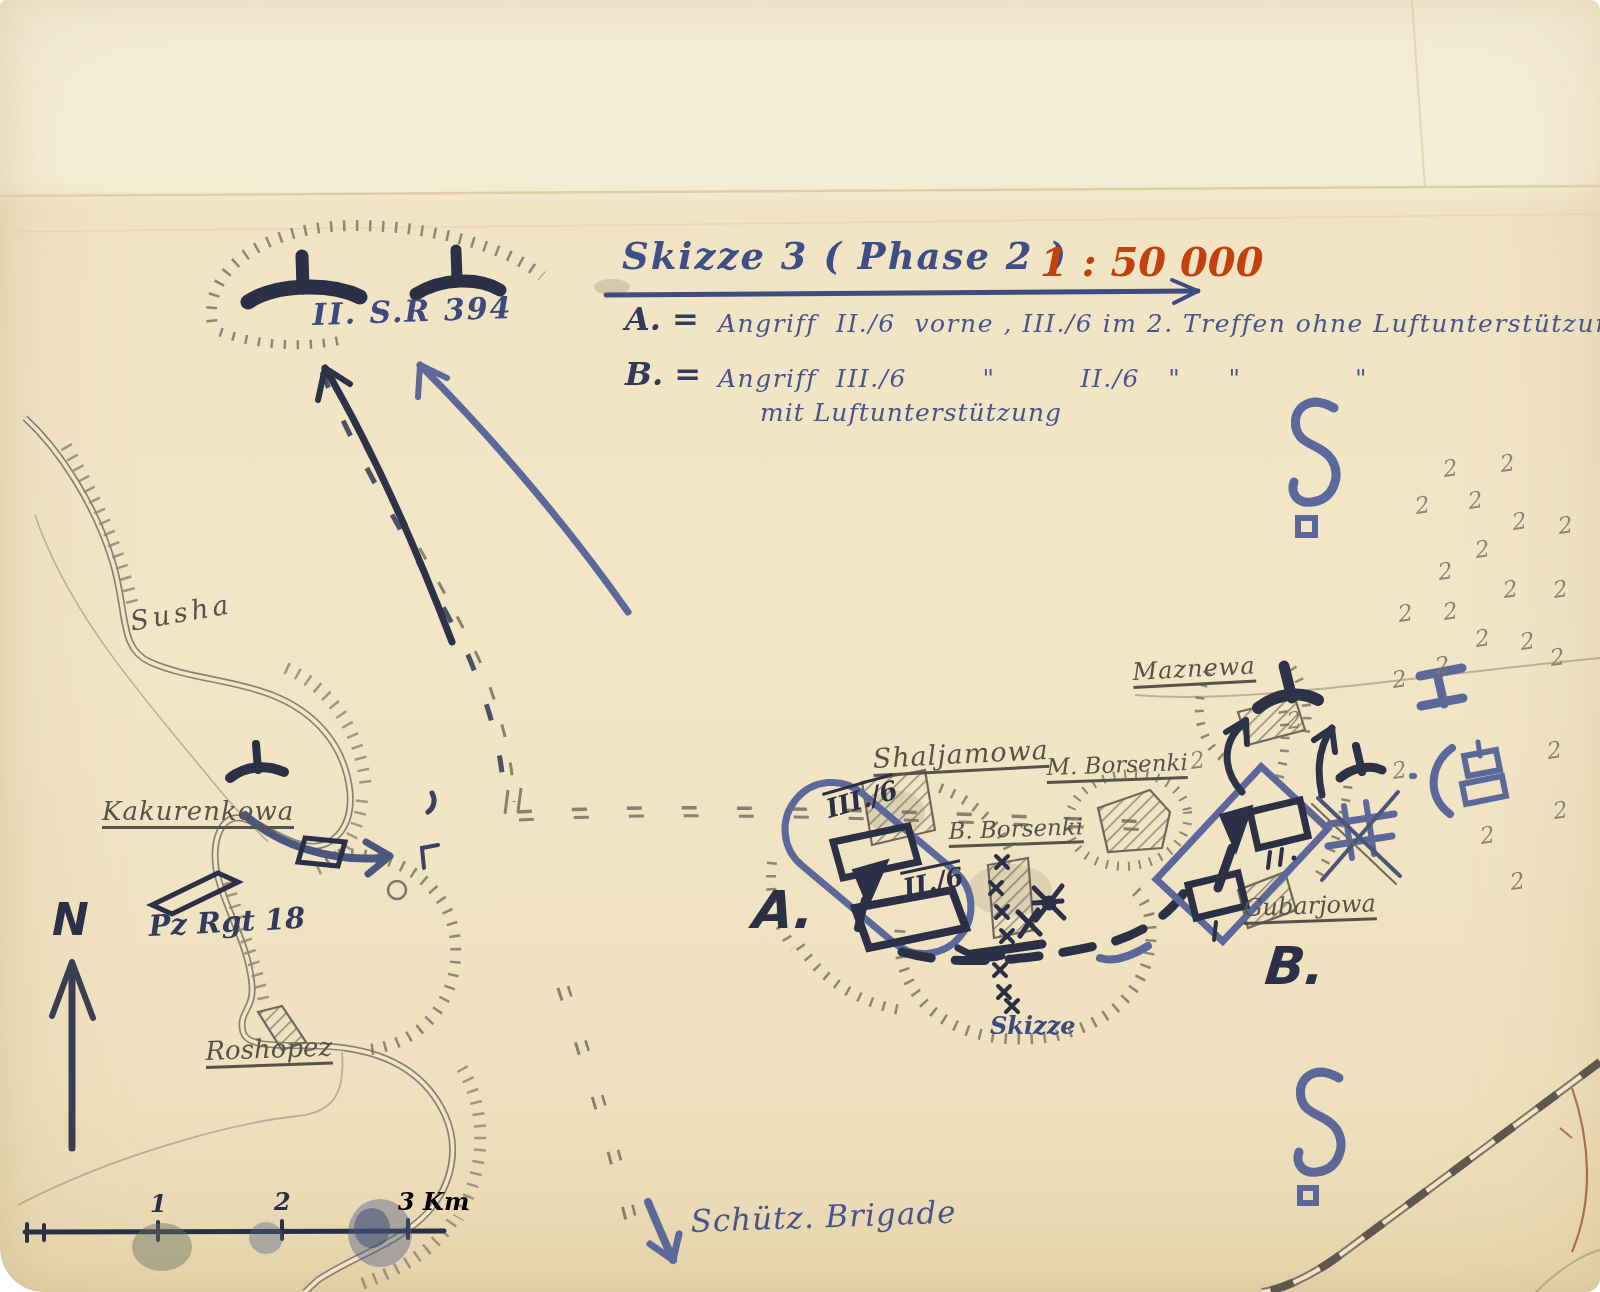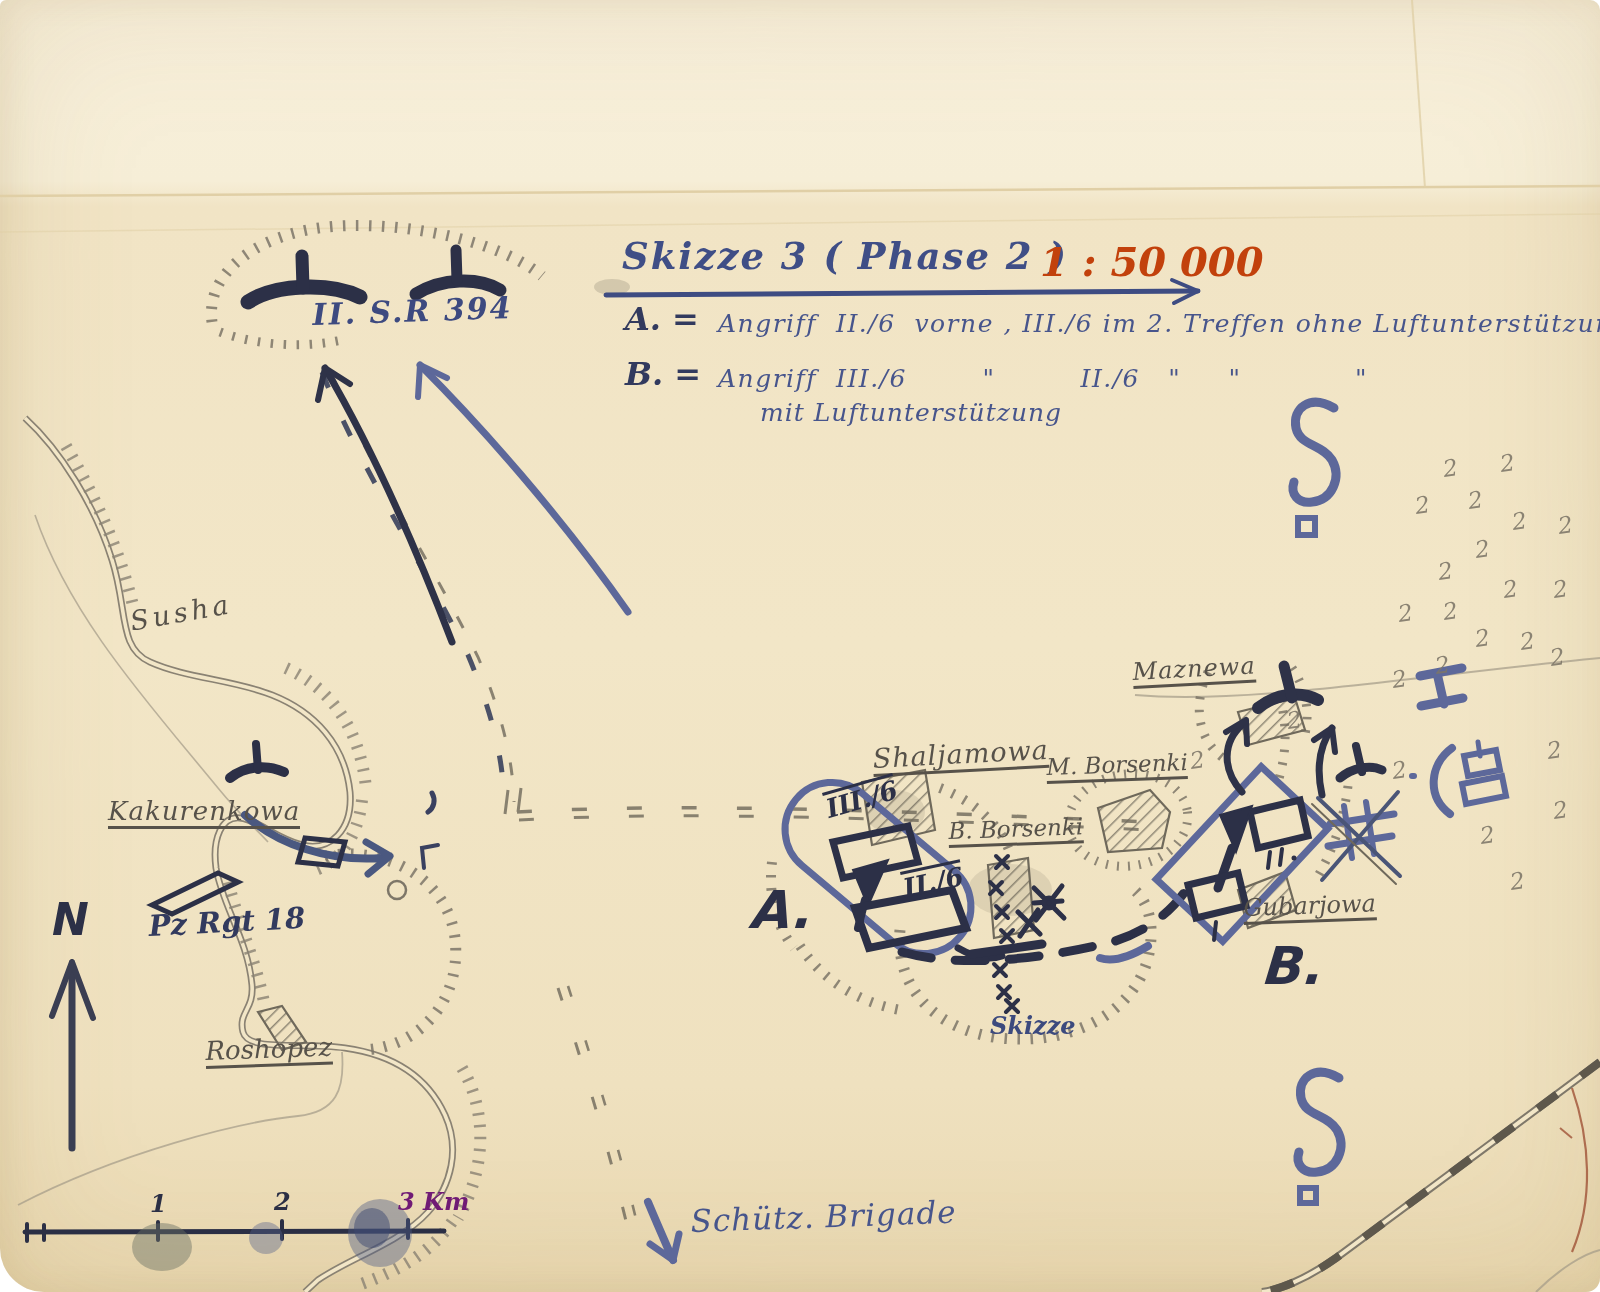--- a/index.html
+++ b/index.html
@@ -269,21 +269,21 @@
 
   <div class="lbl navy" style="left:625px;top:303px;font-size:32px;font-weight:700;color:#323a5e;">A. =</div>
   <div class="lbl ink" style="left:718px;top:311px;font-size:25px;letter-spacing:1.5px;">Angriff  II./6  vorne , III./6 im 2. Treffen ohne Luftunterstützung</div>
   <div class="lbl navy" style="left:625px;top:358px;font-size:32px;font-weight:700;color:#323a5e;">B. =</div>
   <div class="lbl ink" style="left:718px;top:366px;font-size:25px;letter-spacing:1.5px;">Angriff  III./6        "         II./6   "     "            "</div>
   <div class="lbl ink" style="left:760px;top:400px;font-size:25px;letter-spacing:1px;">mit Luftunterstützung</div>
 
   <div class="lbl" style="left:312px;top:300px;font-size:30px;font-weight:700;color:#3d4a80;transform:rotate(-2deg);letter-spacing:2px;">II. S.R 394</div>
 
   <div class="lbl pencil" style="left:128px;top:608px;font-size:27px;letter-spacing:4px;transform:rotate(-10deg);">Susha</div>
-  <div class="lbl pencil und" style="left:108px;top:798px;font-size:26px;letter-spacing:1px;">Kakurenkowa</div>
+  <div class="lbl pencil und" style="left:102px;top:798px;font-size:26px;letter-spacing:1px;">Kakurenkowa</div>
   <div class="lbl" style="left:148px;top:912px;font-size:29px;font-weight:700;color:#323a5e;transform:rotate(-3deg);">Pz Rgt 18</div>
   <div class="lbl pencil und" style="left:205px;top:1038px;font-size:26px;transform:rotate(-2deg);">Roshopez</div>
 
   <div class="lbl pencil und" style="left:872px;top:745px;font-size:27px;transform:rotate(-3deg);letter-spacing:1px;">Shaljamowa</div>
   <div class="lbl pencil und" style="left:948px;top:820px;font-size:23px;transform:rotate(-2deg);">B. Borsenki</div>
   <div class="lbl pencil und" style="left:1046px;top:756px;font-size:23px;transform:rotate(-2deg);">M. Borsenki</div>
   <div class="lbl pencil und" style="left:1132px;top:660px;font-size:24px;transform:rotate(-3deg);letter-spacing:1px;">Maznewa</div>
   <div class="lbl pencil und" style="left:1243px;top:896px;font-size:24px;transform:rotate(-2deg);">Gubarjowa</div>
 
   <div class="lbl" style="left:990px;top:1014px;font-size:24px;font-weight:700;color:#3c4a7e;">Skizze</div>
@@ -291,21 +291,21 @@
 
   <div class="lbl big-letter" style="left:756px;top:884px;font-size:52px;transform:skewX(-6deg);">A.</div>
   <div class="lbl big-letter" style="left:1268px;top:940px;font-size:52px;transform:skewX(-6deg);">B.</div>
   <div class="lbl big-letter" style="left:52px;top:898px;font-size:44px;">N</div>
 
   <div class="lbl ovl" style="left:822px;top:793px;font-size:26px;font-weight:700;color:#2c3047;transform:rotate(-16deg);">III./6</div>
   <div class="lbl ovl" style="left:900px;top:872px;font-size:26px;font-weight:700;color:#2c3047;transform:rotate(-12deg);">II./6</div>
 
   <div class="lbl" style="left:150px;top:1192px;font-size:24px;font-weight:700;color:#2b2f45;">1</div>
   <div class="lbl" style="left:274px;top:1190px;font-size:24px;font-weight:700;color:#2b2f45;">2</div>
-  <div class="lbl" style="left:398px;top:1190px;font-size:24px;font-weight:700;color:#701a75;">3 Km</div>
+  <div class="lbl" style="left:398px;top:1190px;font-size:24px;font-weight:700;color:#000000;">3 Km</div>
 
   <div id="enemy-marks" style="position:absolute;inset:0;">
       <span class="enemy-mark" style="left: 1443px; top: 455px;">2</span>
       <span class="enemy-mark" style="left: 1500px; top: 450px;">2</span>
       <span class="enemy-mark" style="left: 1415px; top: 492px;">2</span>
       <span class="enemy-mark" style="left: 1468px; top: 487px;">2</span>
       <span class="enemy-mark" style="left: 1512px; top: 508px;">2</span>
       <span class="enemy-mark" style="left: 1558px; top: 512px;">2</span>
       <span class="enemy-mark" style="left: 1475px; top: 536px;">2</span>
       <span class="enemy-mark" style="left: 1438px; top: 558px;">2</span>

